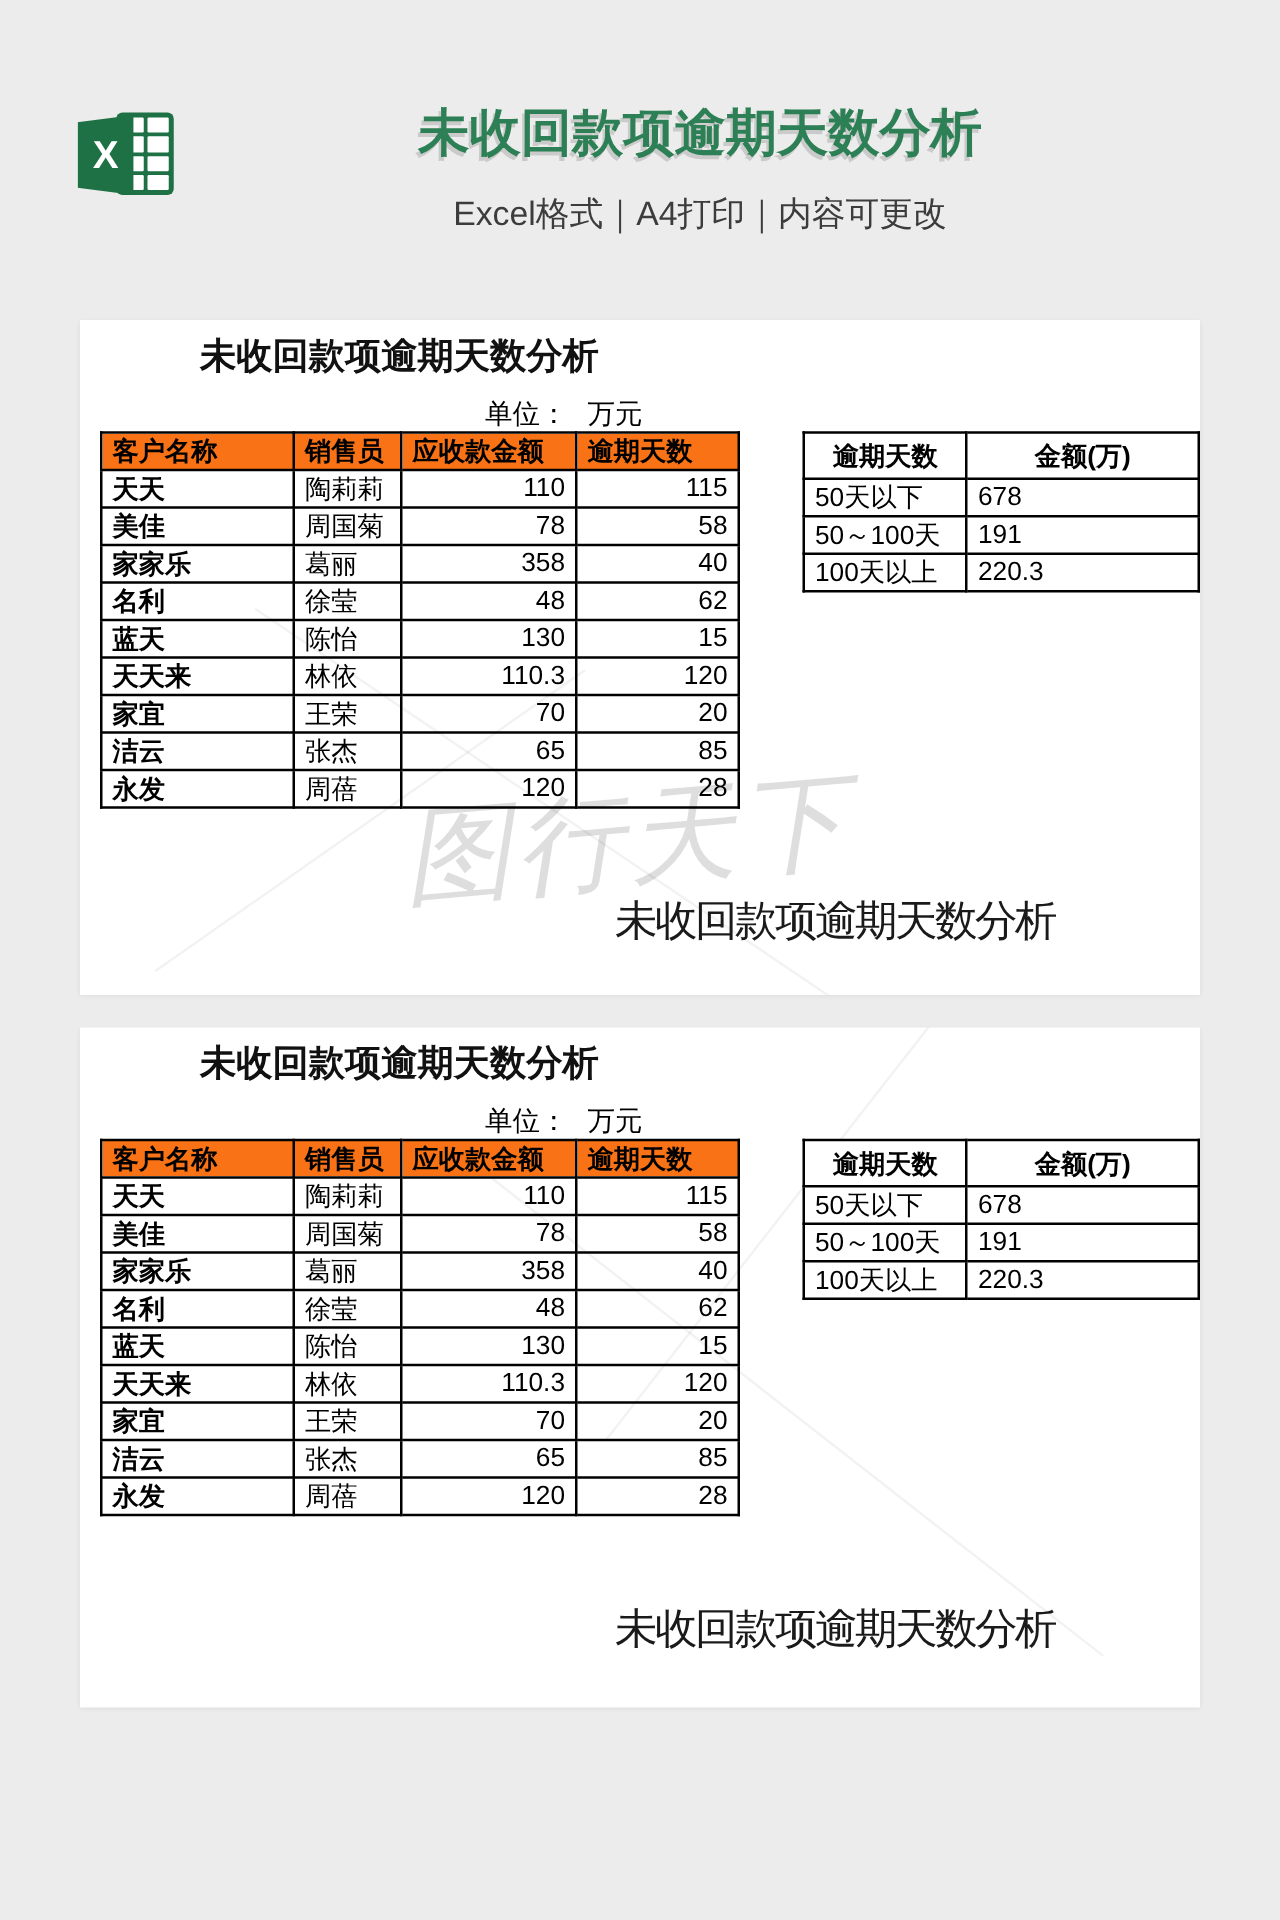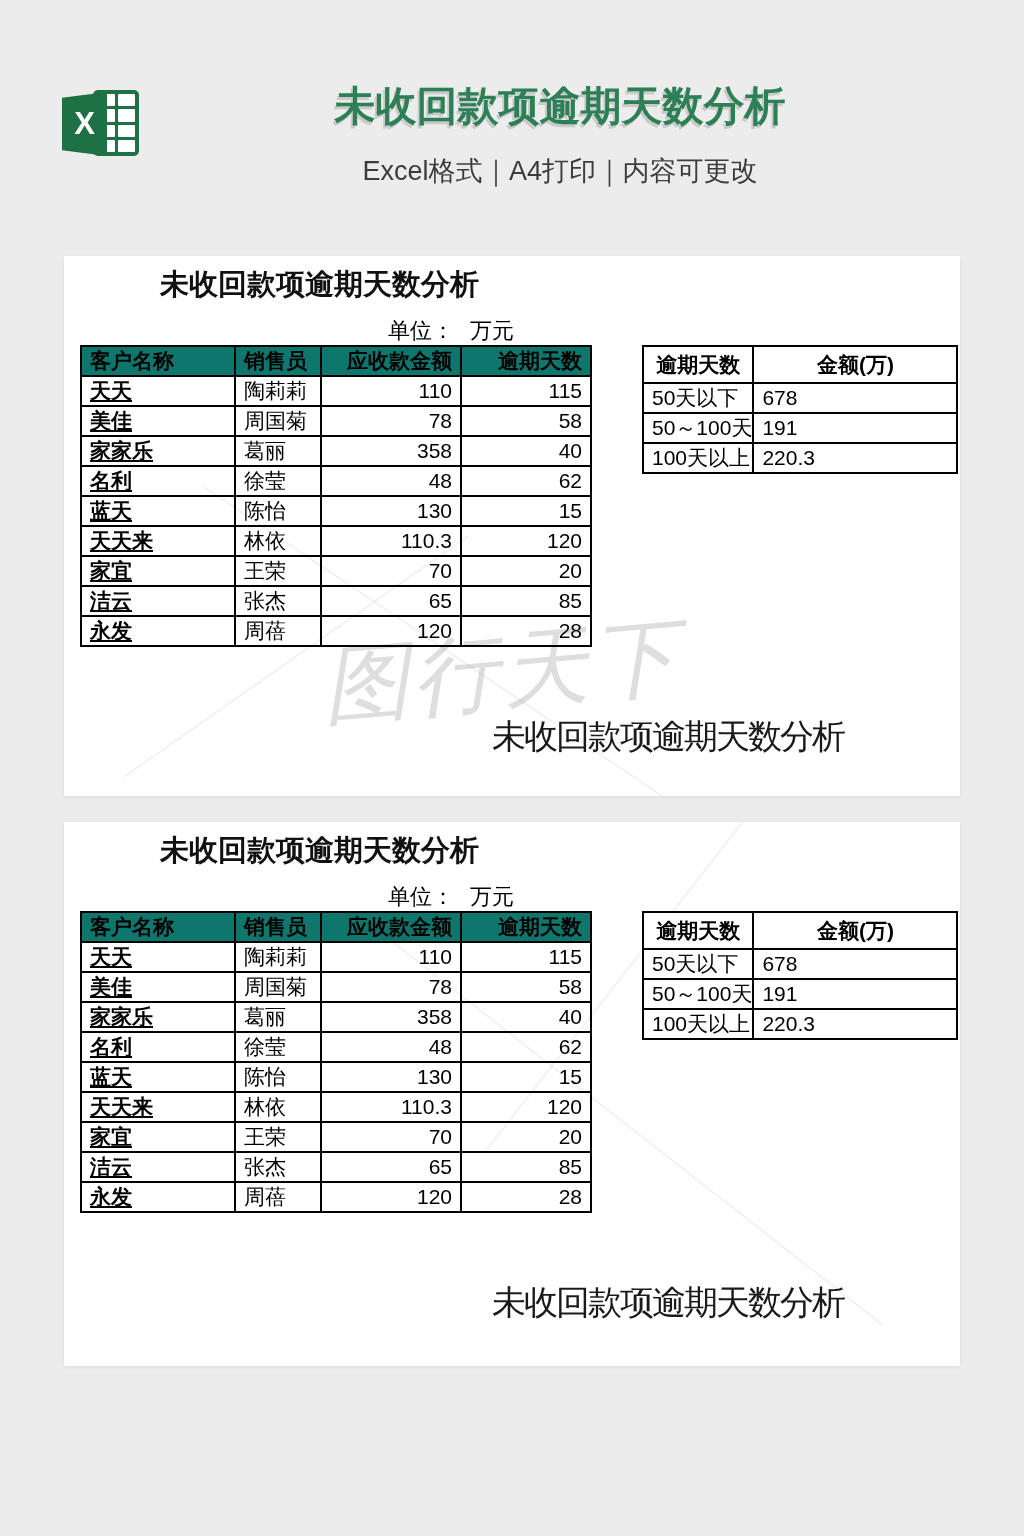--- a/index.html
+++ b/index.html
@@ -56,32 +56,32 @@
   .unit-value { margin-left: 16px; }
 
   table { border-collapse: collapse; table-layout: fixed; font-size: 21px; }
   th, td { border: 2px solid #000; padding: 0 8px; white-space: nowrap; overflow: hidden; }
 
   .main-table { position: absolute; left: 16px; top: 89px; }
   .main-table col:nth-child(1) { width: 154px; }
   .main-table col:nth-child(2) { width: 86px; }
   .main-table col:nth-child(3) { width: 140px; }
   .main-table col:nth-child(4) { width: 130px; }
-  .main-table th { background: #0f766e; height: 25px; font-weight: 700; text-align: left; }
-  .main-table th:nth-child(3), .main-table th:nth-child(4) { text-align: right; }
+  .main-table th { background: #f97316; height: 25px; font-weight: 700; text-align: left; }
+  .main-table th:nth-child(3), .main-table th:nth-child(4) { text-align: left; }
   .main-table td { height: 27px; }
-  .main-table td:nth-child(1) { font-weight: 700; text-decoration: underline; }
+  .main-table td:nth-child(1) { font-weight: 700; }
   .main-table td:nth-child(3), .main-table td:nth-child(4) { text-align: right; }
 
   .side-table { position: absolute; left: 578px; top: 89px; }
   .side-table col:nth-child(1) { width: 96px; }
   .side-table col:nth-child(2) { width: 204px; }
   .side-table th { background: #fff; height: 37px; font-weight: 700; text-align: center; }
   .side-table td { height: 27px; }
-  .side-table td:nth-child(1) { text-align: left; padding-right: 0; }
+  .side-table td:nth-child(1) { text-align: left; padding-right: 20px; }
   .side-table td:nth-child(2) { text-align: left; }
 
   .caption {
     position: absolute; left: 428px; top: 458px;
     font-family: "Liberation Serif", serif;
     font-size: 34px; color: #1a1a1a; letter-spacing: -2px; white-space: nowrap;
   }
   .watermark {
     position: absolute; left: 258px; top: 358px;
     font-family: "Liberation Serif", serif; font-style: italic;

